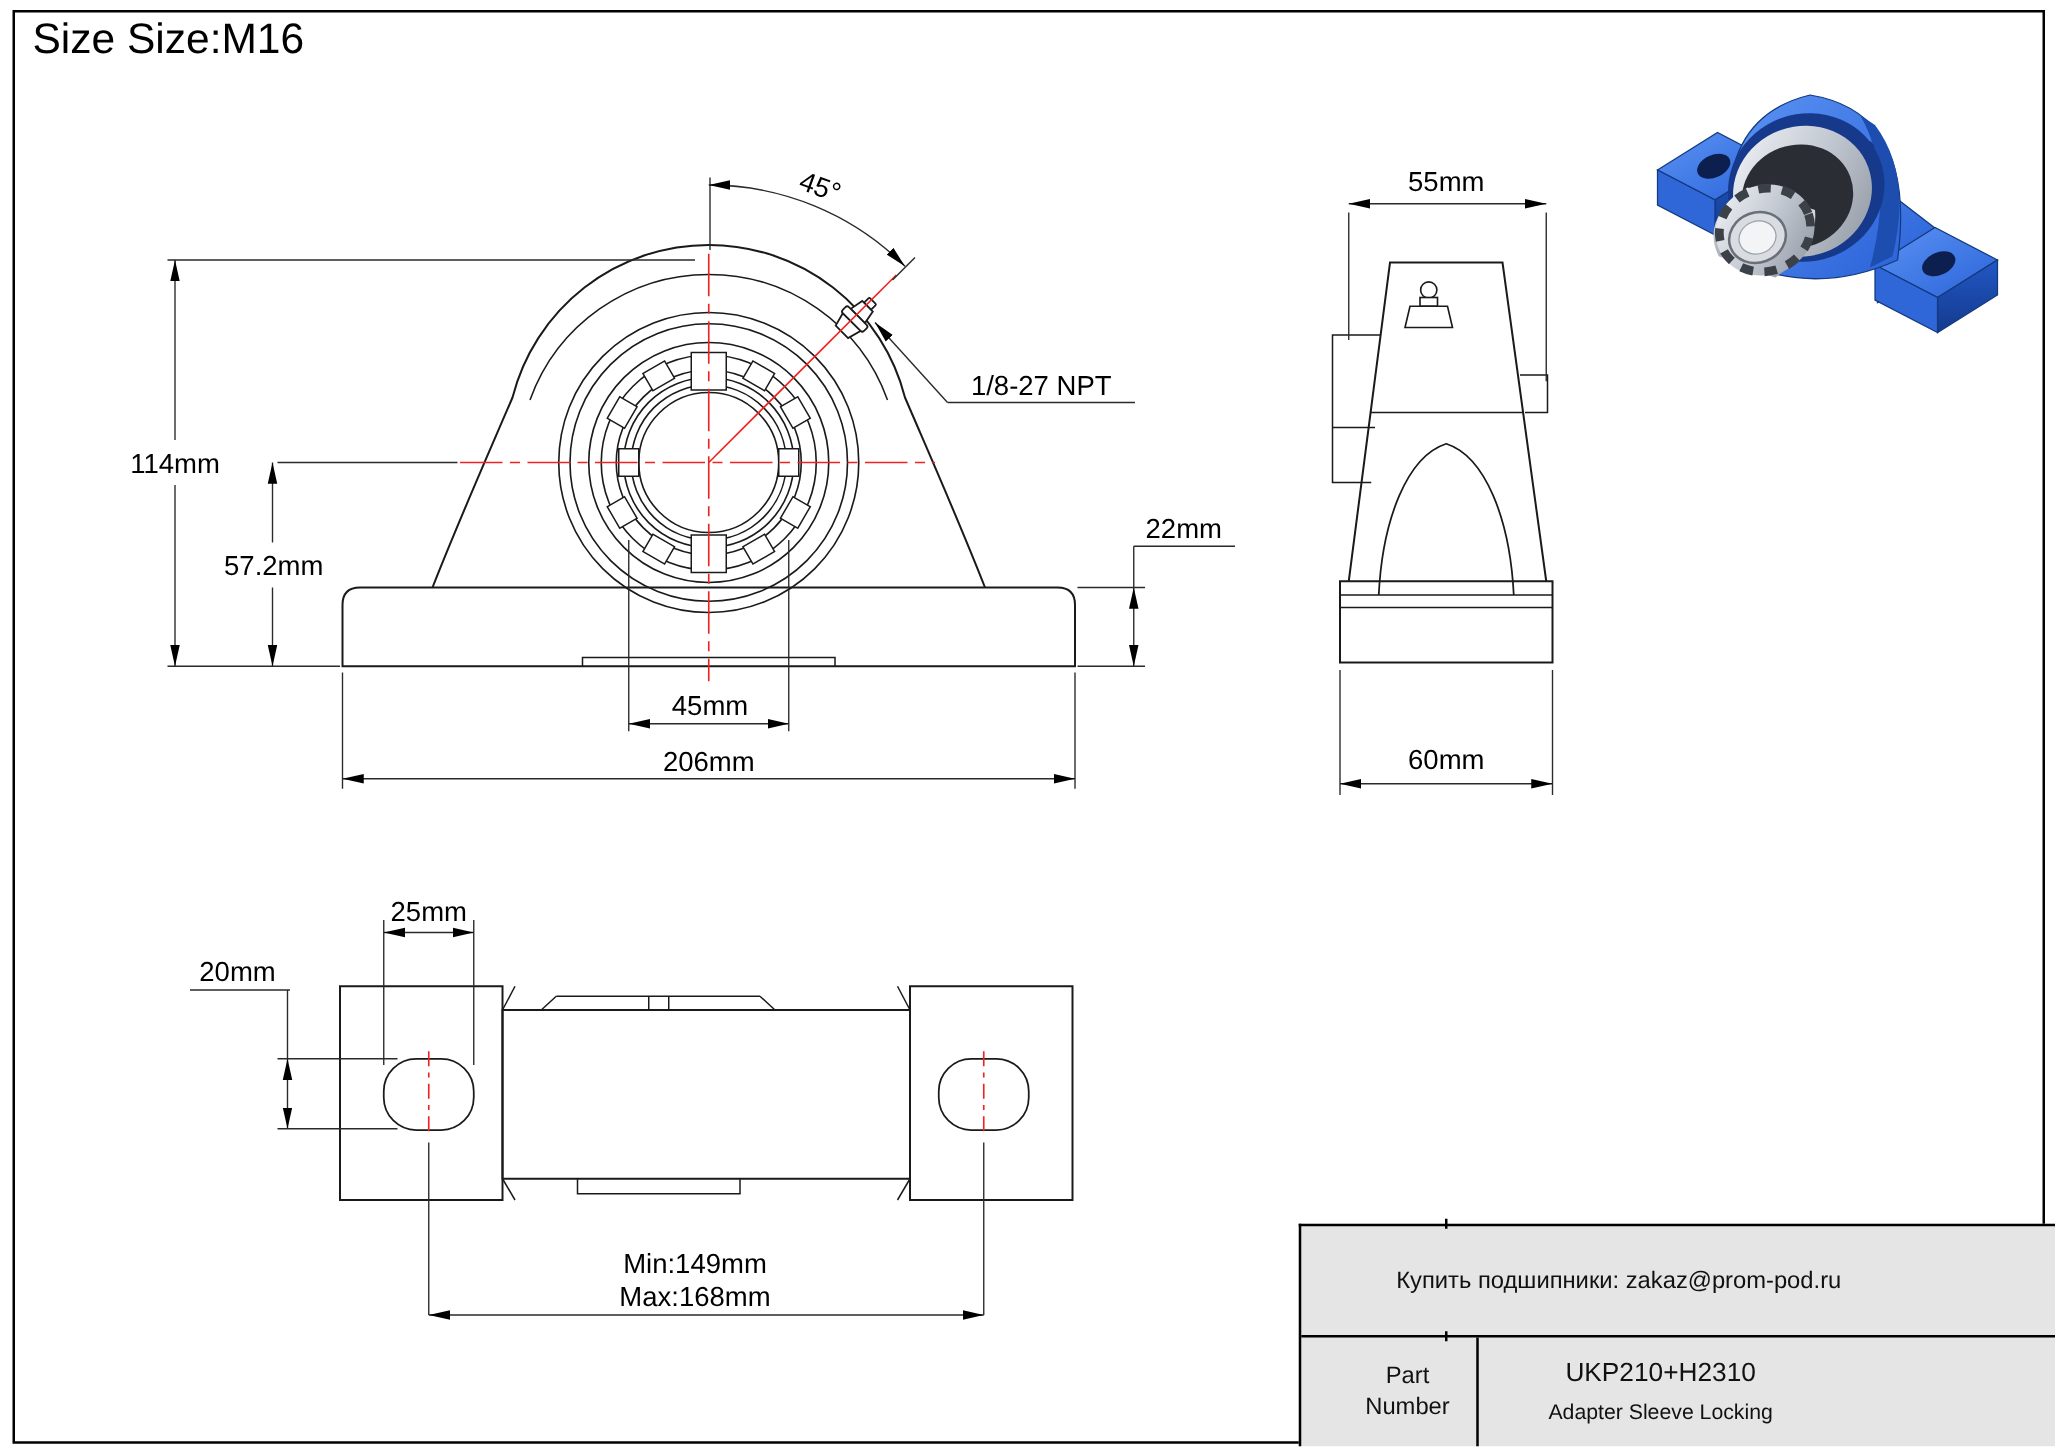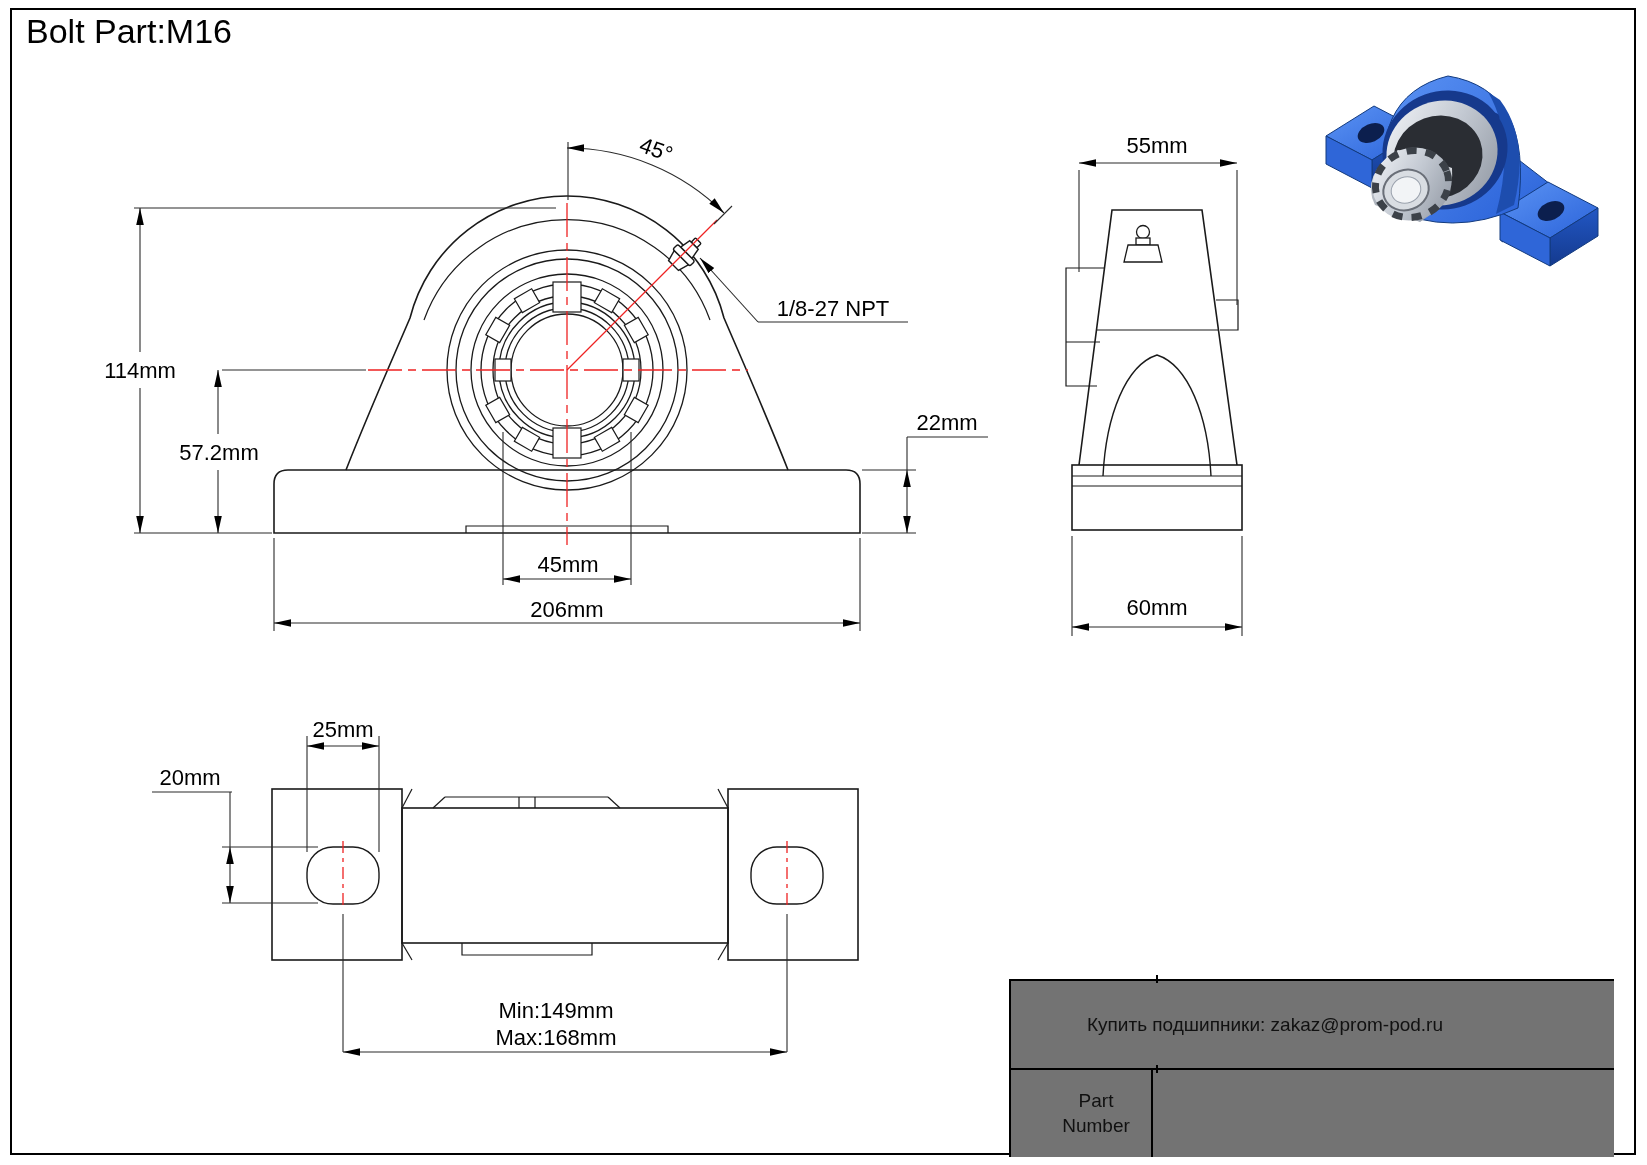--- a/index.html
+++ b/index.html
@@ -4,38 +4,38 @@
 <style>
   html,body{margin:0;padding:0;background:#ffffff;}
   #stage{position:relative;width:1647px;height:1165px;background:#ffffff;overflow:hidden;
          font-family:"Liberation Sans", sans-serif;color:#111;}
   #frame{position:absolute;left:10px;top:8px;width:1626px;height:1147px;border:2px solid #000;box-sizing:border-box;}
   #bolt-title{position:absolute;left:26px;top:12px;font-size:34px;letter-spacing:0px;color:#000;white-space:nowrap;}
   svg{position:absolute;left:0;top:0;}
   svg text{font-family:"Liberation Sans", sans-serif;fill:#000;}
   .dimtxt{font-size:22px;}
   
-  #tblock{position:absolute;left:1009px;top:979px;width:605px;height:178px;
-          border-left:2px solid #000;border-top:2px solid #000;box-sizing:border-box;background:#737373;}
+  #tblock{position:absolute;left:1039px;top:979px;width:605px;height:178px;
+          border-left:2px solid #000;border-top:2px solid #000;box-sizing:border-box;background:#e5e5e5;}
   #tb-row1{height:89px;border-bottom:2px solid #000;box-sizing:border-box;display:flex;align-items:center;justify-content:center;
            padding-right:95px;font-size:19px;}
   #tb-row2{display:flex;height:87px;}
   #tb-label{width:112px;border-right:2px solid #000;box-sizing:border-box;display:flex;align-items:center;justify-content:center;
             text-align:center;font-size:19px;line-height:1.3;padding:0 14px;margin-left:30px;}
   #tb-value{flex:1;display:flex;flex-direction:column;align-items:center;justify-content:center;gap:9px;padding-right:170px;}
   #tb-part{font-size:21px;}
   #tb-desc{font-size:17px;}
   .tick{position:absolute;width:2px;height:8px;background:#000;}
 </style>
 </head>
 <body>
 
 <div id="stage">
   <div id="frame"></div>
-  <div id="bolt-title">Bolt Part:M16</div>
+  <div id="bolt-title">Size Size:M16</div>
 
   <svg width="1647" height="1165" viewBox="0 0 1647 1165">
     <defs>
       <marker id="arw" markerUnits="userSpaceOnUse" markerWidth="18" markerHeight="10" refX="17" refY="5" orient="auto-start-reverse">
         <path d="M0,1.2 L17,5 L0,8.8 Z" fill="#000"></path>
       </marker>
       <linearGradient id="gBlueTop" x1="0" y1="0" x2="1" y2="1">
         <stop offset="0" stop-color="#5b93f4"></stop>
           <stop offset="1" stop-color="#2b63d9"></stop>
       </linearGradient>
@@ -260,17 +260,21 @@
       <ellipse cx="1412" cy="184" rx="37" ry="33" transform="rotate(-20 1412 184)" fill="none" stroke="#3c4148" stroke-width="7" stroke-dasharray="10 9"></ellipse>
       <ellipse cx="1406" cy="190" rx="23" ry="20" transform="rotate(-20 1406 190)" fill="#d9dde2" stroke="#6a6f78" stroke-width="2"></ellipse>
       <ellipse cx="1406" cy="190" rx="15" ry="13" transform="rotate(-20 1406 190)" fill="#f2f4f6" stroke="#9aa1ac" stroke-width="1"></ellipse>
     </g>
   </svg>
 
   <div id="tblock">
     <div id="tb-row1">Купить подшипники: zakaz@prom-pod.ru</div>
     <div id="tb-row2">
       <div id="tb-label">Part Number</div>
+      <div id="tb-value">
+        <div id="tb-part">UKP210+H2310</div>
+        <div id="tb-desc">Adapter Sleeve Locking</div>
+      </div>
     </div>
   </div>
   <div class="tick" style="left:1156px;top:975px;"></div>
   <div class="tick" style="left:1156px;top:1065px;"></div>
 </div>
 
 </body></html>

